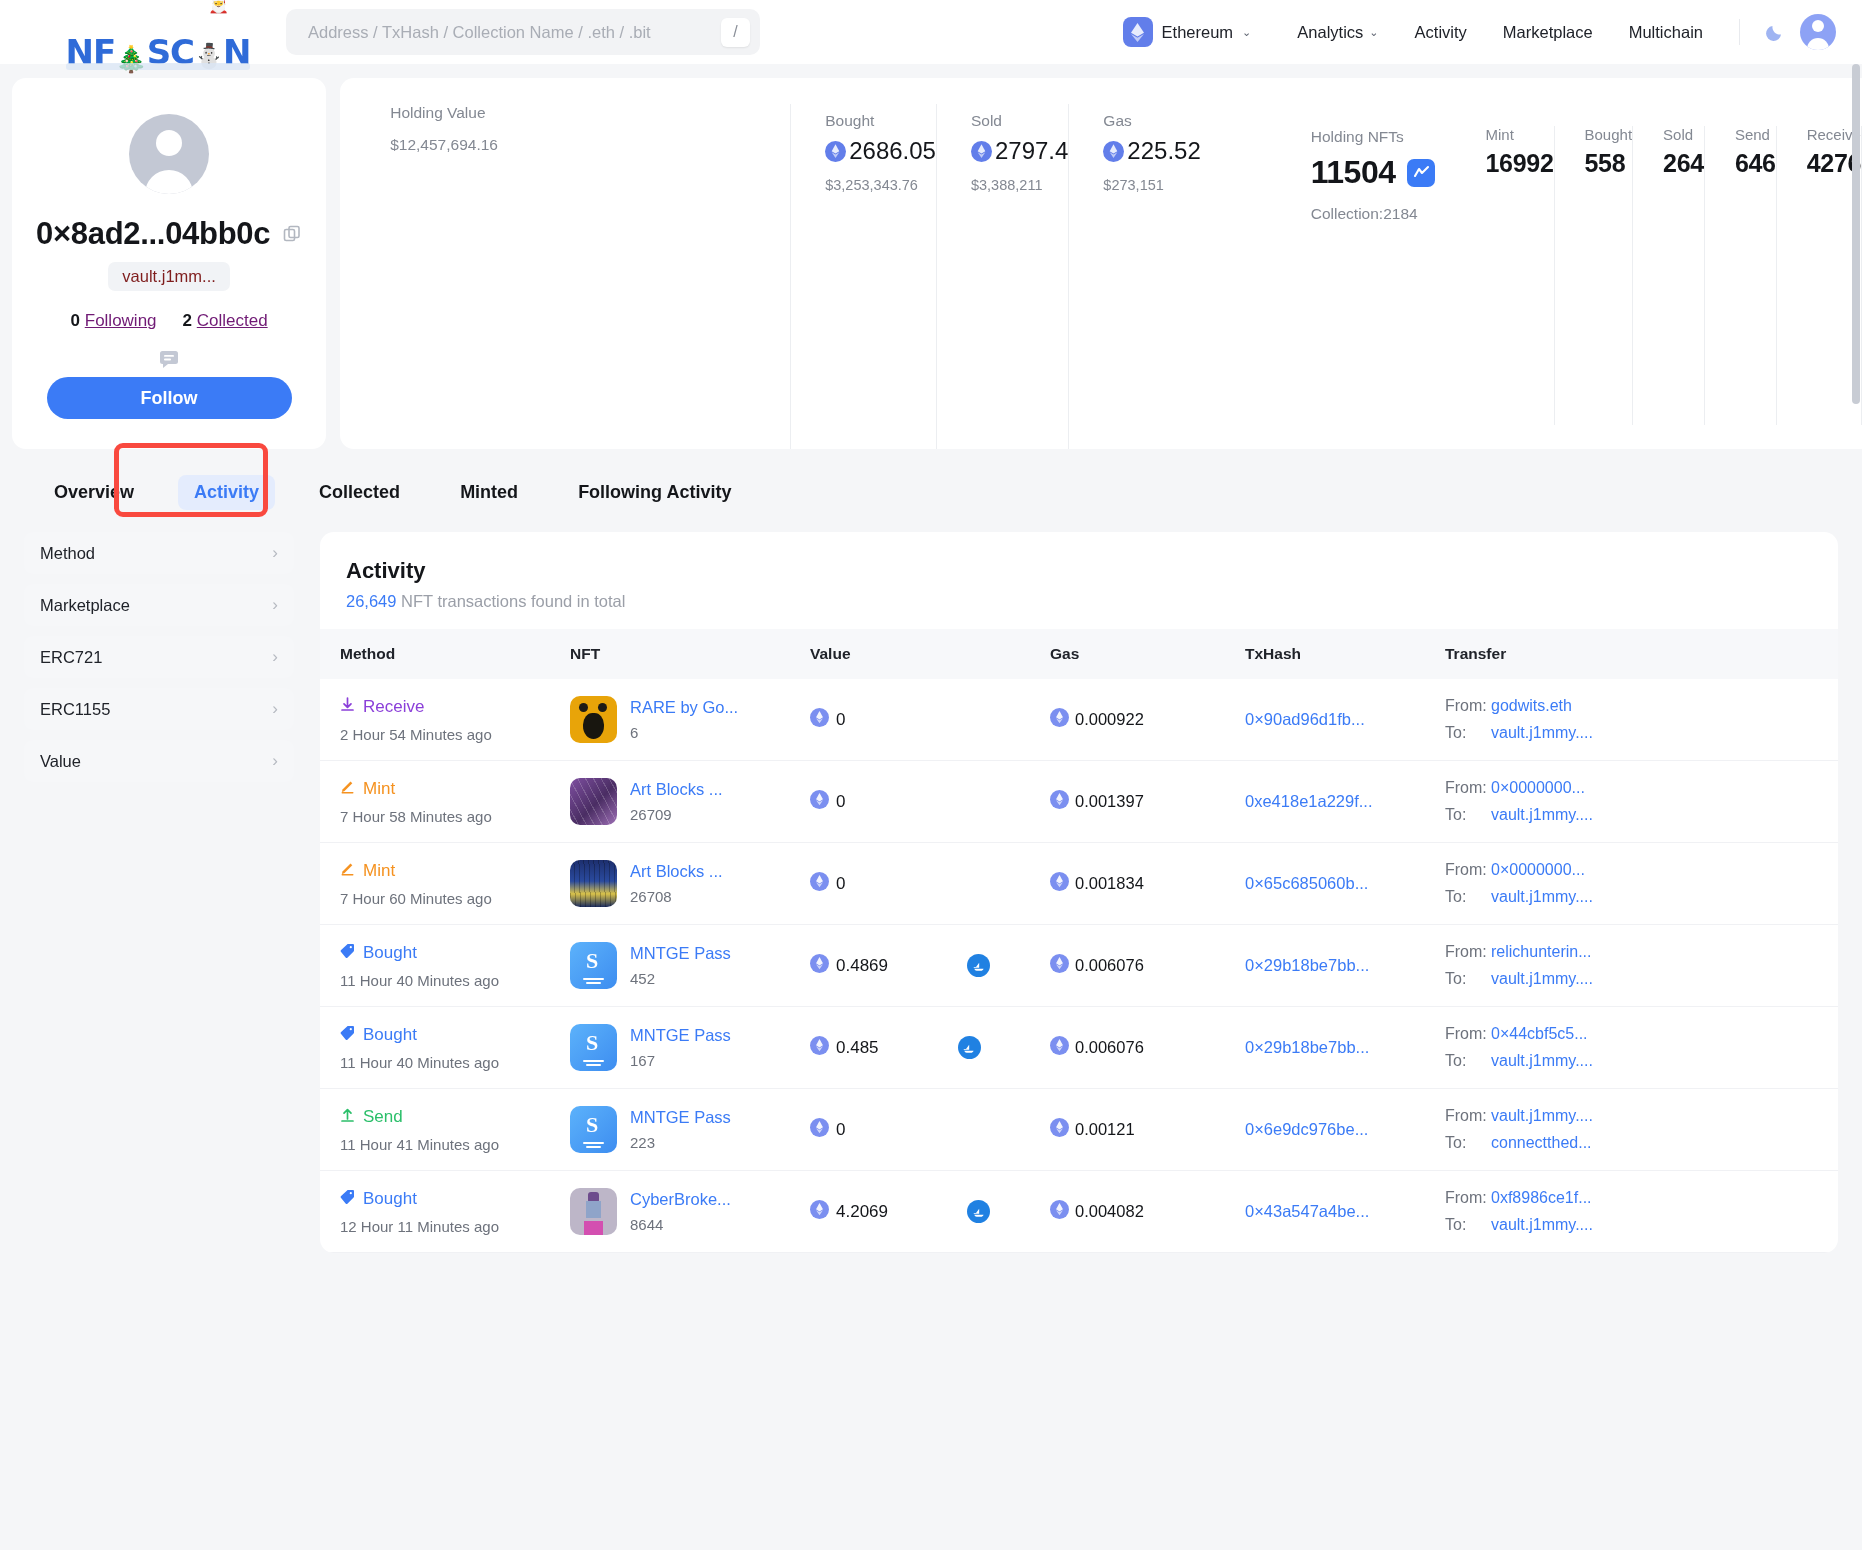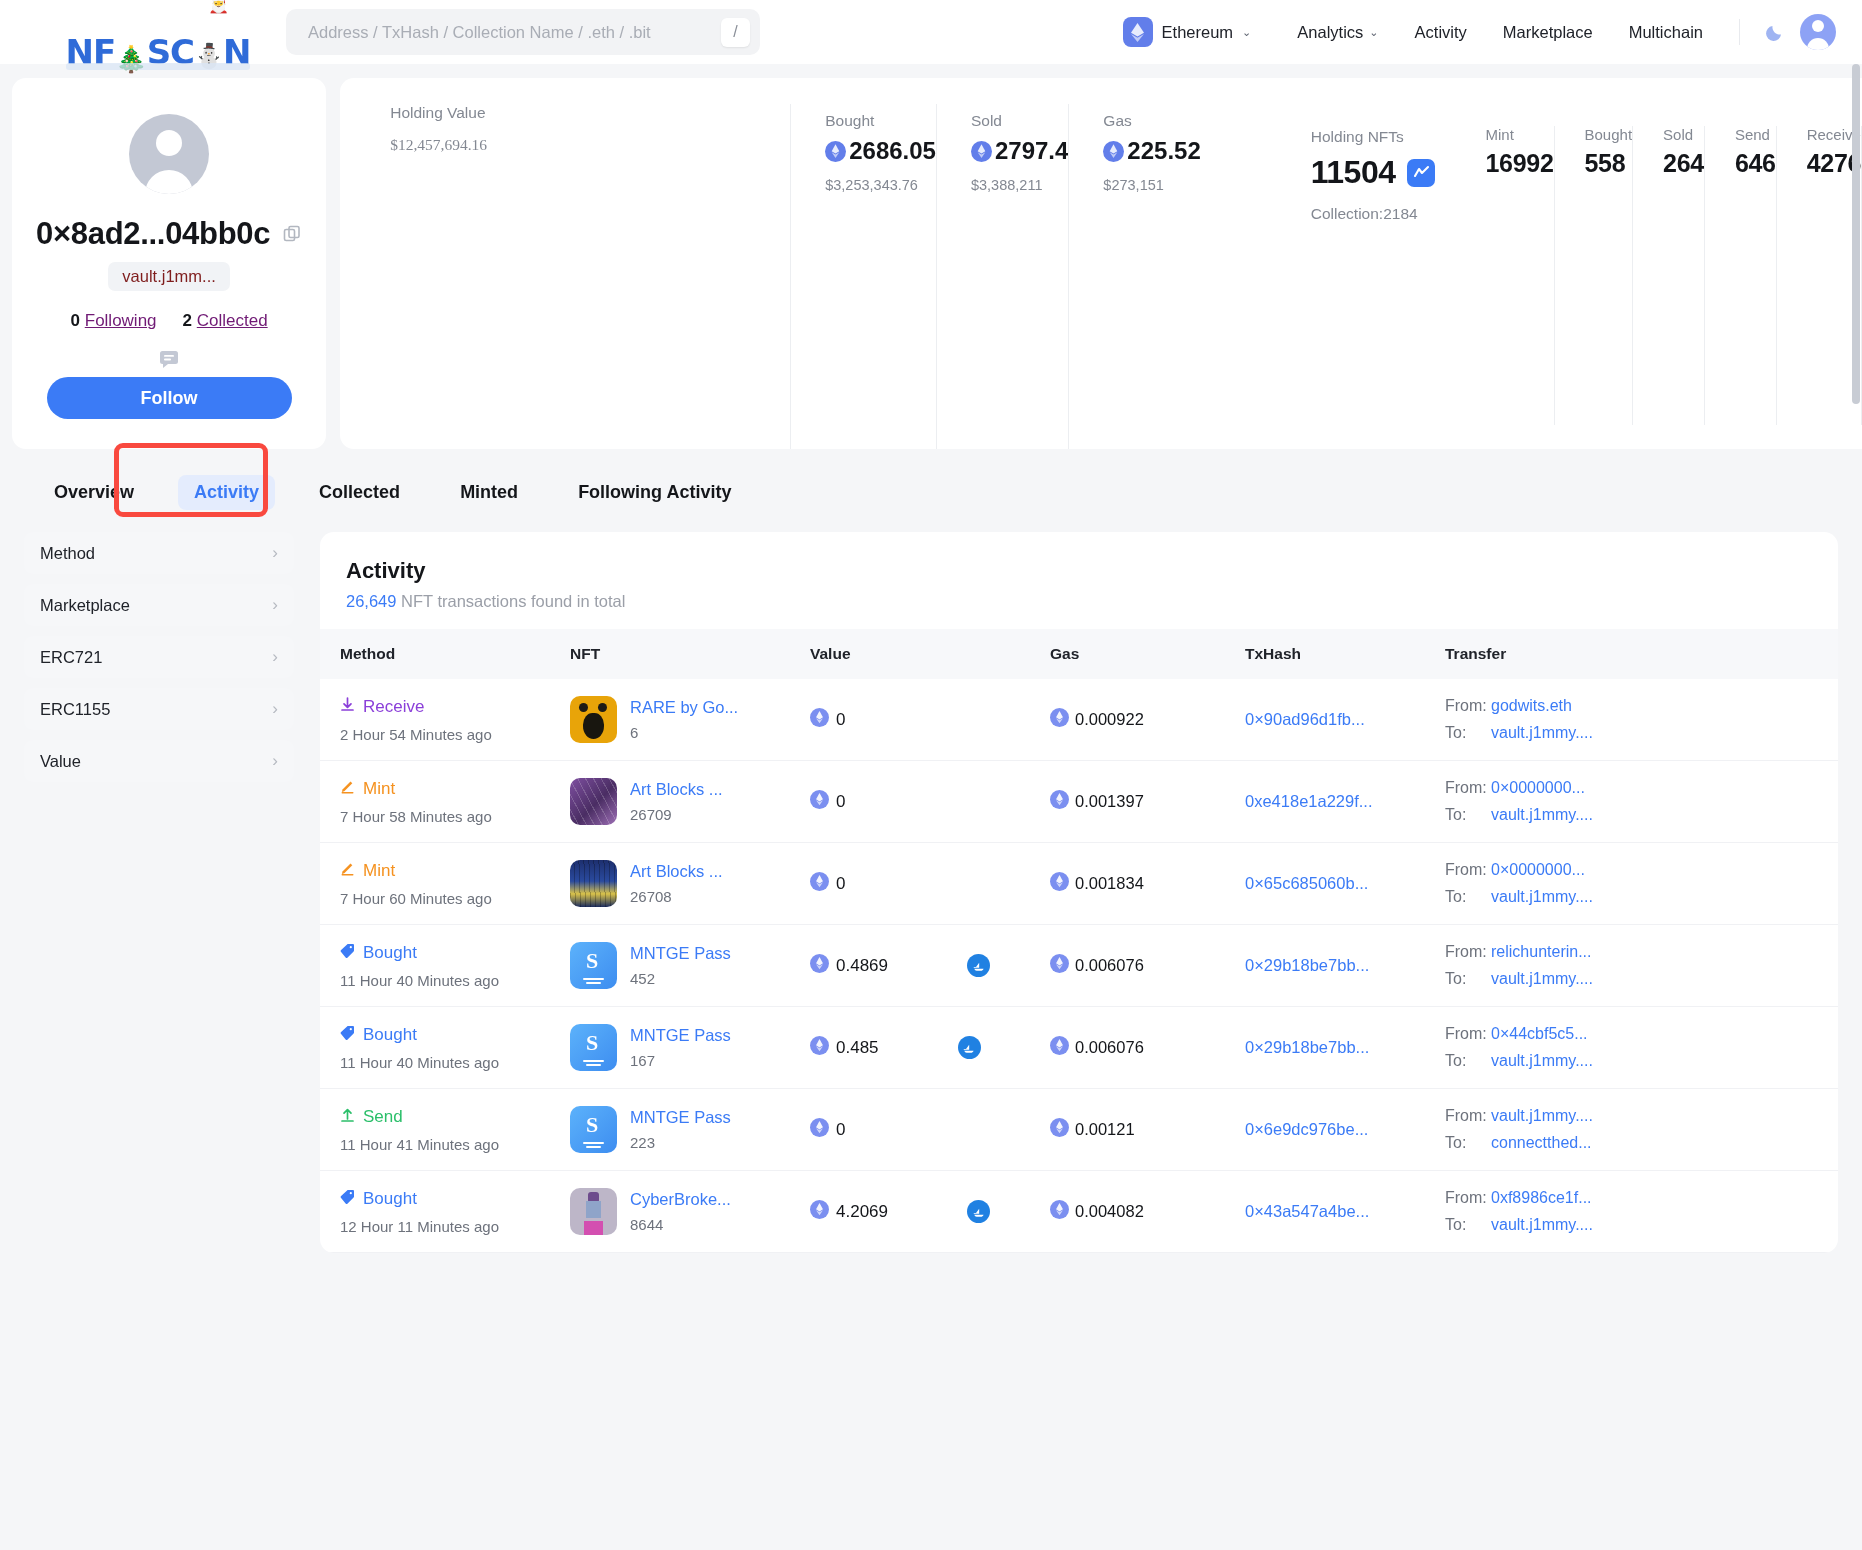--- a/index.html
+++ b/index.html
@@ -136,28 +136,28 @@
   }
   .stats-top { display:flex; padding: 0 0 0 50px; }
   .holding-block { width: 400px; padding-right: 30px; }
   .lbl { font-size: 15.5px; color:#838892; }
   .eth-ic { display:inline-flex; vertical-align:-3px; }
   .big-val {
     font-size: 33px; font-weight: 700; color:#14161a;
     display:flex; align-items:center; gap:3px; margin-top: 10px;
     letter-spacing: -0.5px;
   }
-  .sub-usd { font-size: 15.5px; color:#838892; margin-top: 14px; font-family: Liberation Serif, serif; }
+  .sub-usd { font-size: 15.5px; color:#838892; margin-top: 14px; }
   .mini-stats { display:flex; flex:1; }
   .mini-stat {
     flex: 1; padding: 8px 0 0 34px; border-left: 1px solid #eceef1;
   }
   .mini-stat .lbl { font-size: 15.5px; }
   .mini-val {
-    font-size: 24px; font-weight:700; color:#14161a;
+    font-size: 24px; font-weight:400; color:#14161a;
     display:flex; align-items:center; gap:3px; margin-top: 7px;
   }
   .mini-usd { font-size:14.5px; color:#838892; margin-top:12px; }
 
   .divider-h { height:1px; background:#eef0f3; margin: 28px 30px 0 30px; }
 
   .nft-block { padding: 24px 0 0 50px; }
   .nft-val-row { display:flex; align-items:center; gap:12px; margin-top:8px; }
   .nft-val { font-size: 32px; font-weight:700; color:#14161a; letter-spacing:-0.5px;}
   .chart-btn {

